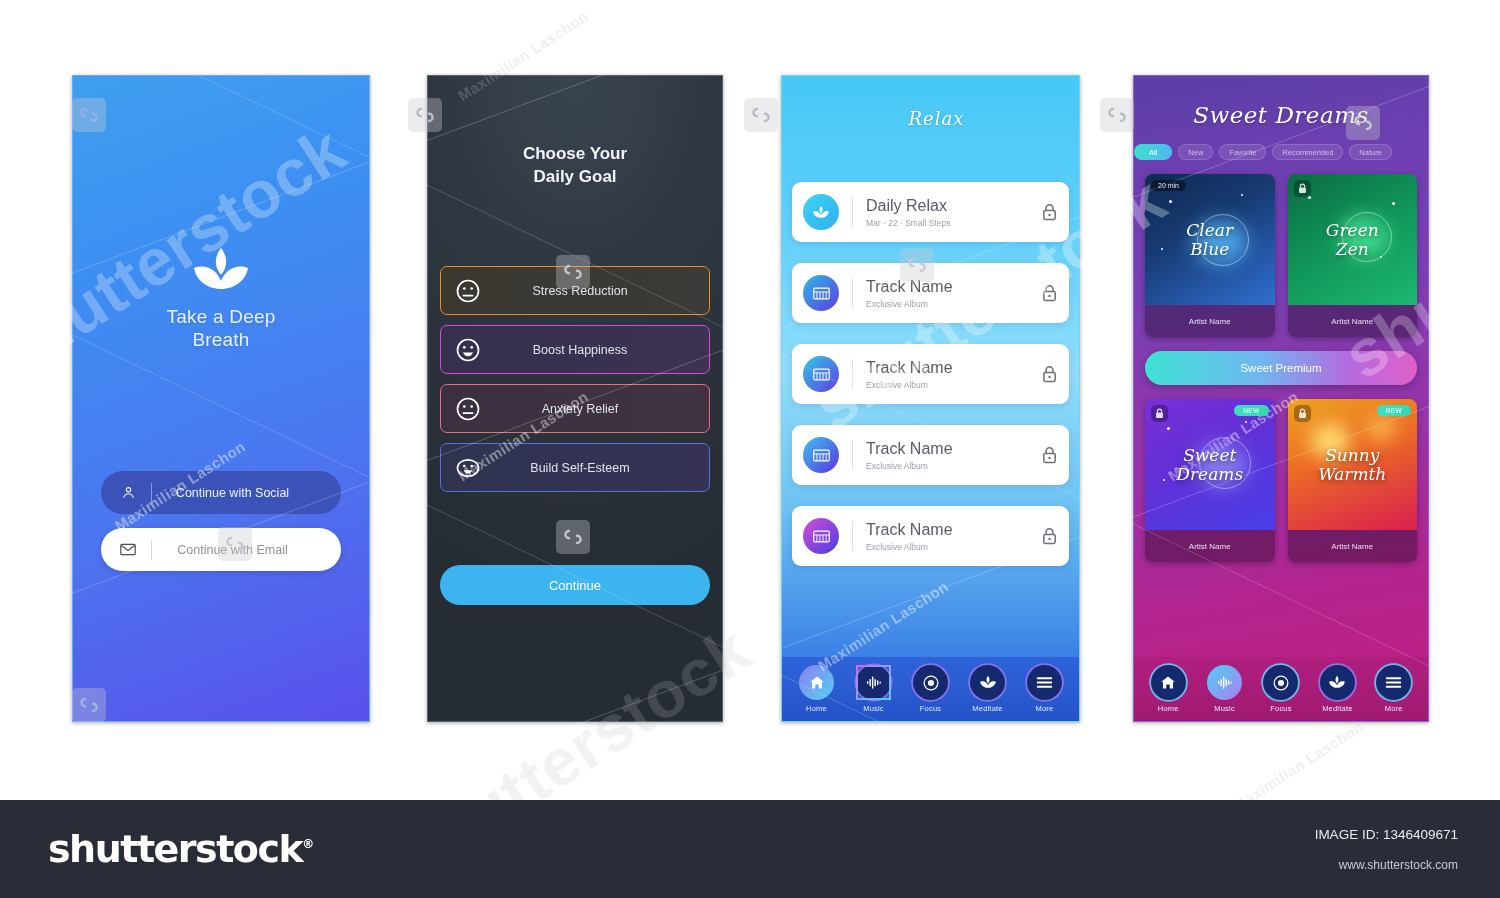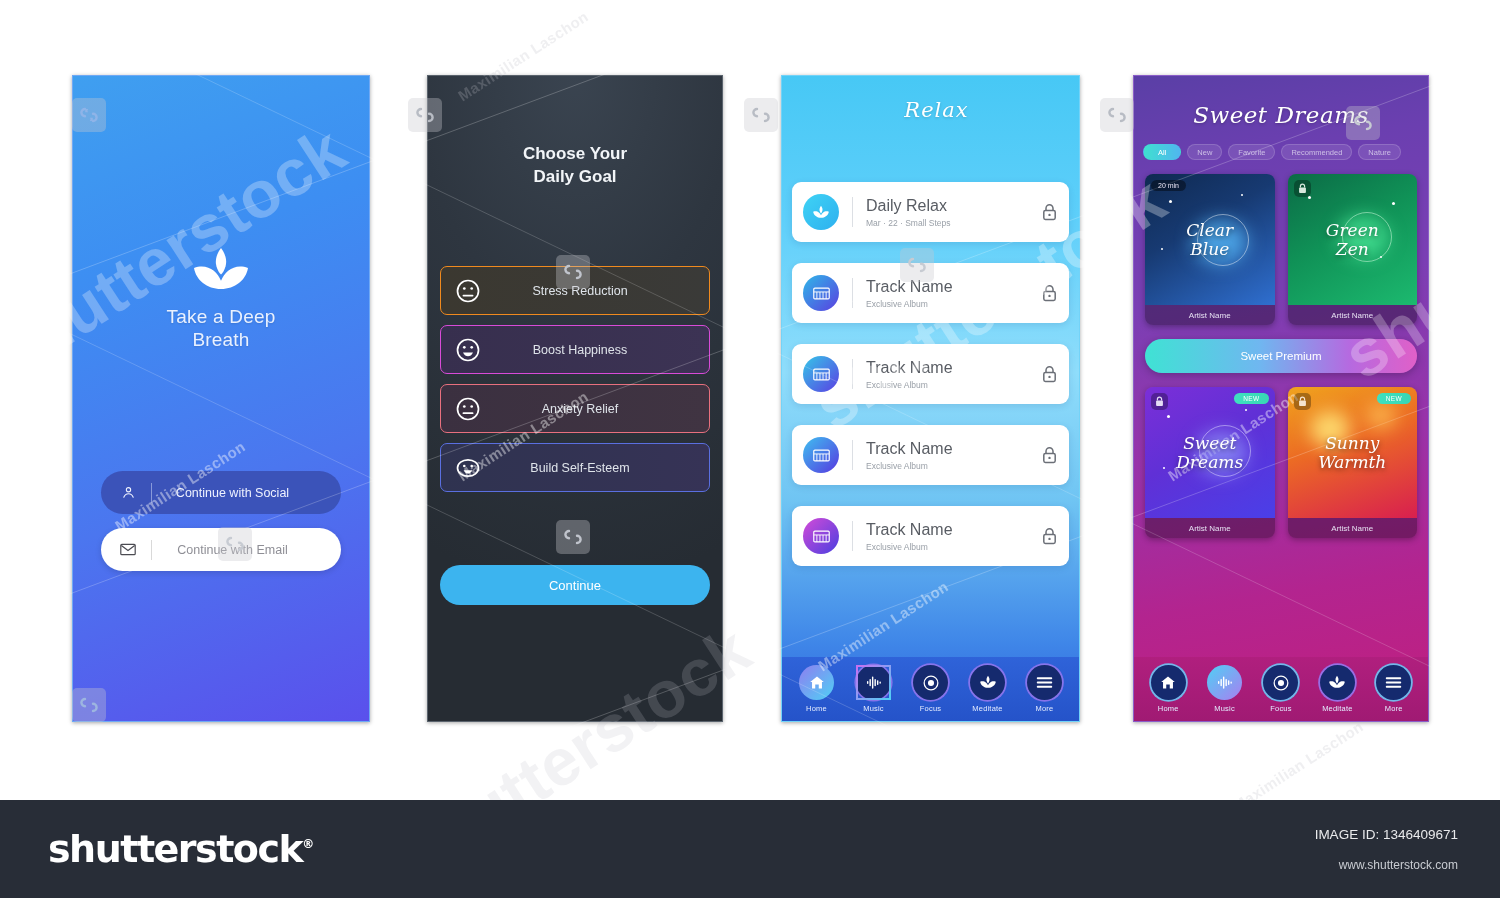--- a/index.html
+++ b/index.html
@@ -78,22 +78,22 @@
     color: #ffffff; font-size: 13px;
   }
 
   
   #screen3 {
     left: 781px; top: 75px; width: 299px; height: 647px;
     background: linear-gradient(180deg, #47c8f5 0%, #5ecffa 22%, #8fddfb 46%, #6fc4f3 66%, #3f86e8 88%, #2f63d9 100%);
     border: 1px solid #73d3f8;
   }
   .s3-head {
-    margin-top: 22px; text-align: center; color: #ffffff;
-    font-size: 21px; font-style: italic; font-family: "DejaVu Serif", serif;
+    margin-top: 32px; text-align: center; color: #ffffff;
+    font-size: 18px; font-style: italic; font-family: "DejaVu Serif", serif;
     letter-spacing: 1px; text-shadow: 0 1px 3px rgba(0,0,0,.18); padding-left: 12px;
   }
   .s3-list { position: absolute; left: 10px; right: 10px; top: 106px; }
   .s3-card {
     height: 60px; background: #ffffff; border-radius: 9px; margin-bottom: 21px;
     display: flex; align-items: center; padding: 0 12px 0 11px;
     box-shadow: 0 2px 7px rgba(20,60,120,.14);
   }
   .s3-thumb { width: 36px; height: 36px; border-radius: 50%; flex: none; position: relative; }
   .s3-sep { width: 1px; height: 30px; background: #dcdfe4; margin: 0 13px 0 13px; flex: none; }
@@ -124,21 +124,21 @@
     left: 1133px; top: 75px; width: 296px; height: 647px;
     background: linear-gradient(170deg, #5a3fa6 0%, #6b3fb0 14%, #7b3fb4 34%, #9a32a8 58%, #b3248f 78%, #c11f7e 100%);
     border: 1px solid #8b5ec9;
   }
   .s4-head {
     margin-top: 26px; text-align: center; color: #ffffff;
     font-size: 23px; font-style: italic; font-family: "DejaVu Serif", serif;
     letter-spacing: .5px; text-shadow: 0 1px 3px rgba(0,0,0,.25);
   }
   .s4-filters {
-    display: flex; gap: 6px; padding: 0 9px; margin-top: 16px; align-items: center;
+    display: flex; gap: 6px; padding: 0 0; margin-top: 16px; align-items: center;
   }
   .chip {
     height: 16px; border-radius: 9px; padding: 0 9px;
     display: flex; align-items: center; justify-content: center;
     font-size: 7.5px; color: #cdbfe6; background: rgba(255,255,255,.10);
     border: 1px solid rgba(255,255,255,.16); white-space: nowrap;
   }
   .chip.active {
     background: linear-gradient(90deg, #3fe0d0 0%, #50b6ef 100%);
     color: #ffffff; border-color: transparent; padding: 0 14px;
@@ -153,21 +153,21 @@
   .tile-art {
     height: 131px; position: relative;
     display: flex; align-items: center; justify-content: center;
   }
   .tile-name {
     color: #ffffff; font-size: 17px; font-style: italic; line-height: 19px;
     font-family: "DejaVu Serif", serif; text-align: center;
     text-shadow: 0 2px 5px rgba(0,0,0,.5); z-index: 3; padding: 0 4px;
   }
   .tile-foot {
-    height: 20px; background: rgba(0,0,0,.33);
+    height: 32px; background: rgba(0,0,0,.33);
     display: flex; align-items: center; justify-content: center;
     font-size: 8px; color: #e6e0f2;
   }
   .badge-time {
     position: absolute; left: 6px; top: 6px; z-index: 4;
     background: rgba(0,0,0,.42); border-radius: 8px; padding: 2px 7px;
     font-size: 7px; color: #e9e4f5;
   }
   .badge-lock {
     position: absolute; left: 6px; top: 6px; z-index: 4;

